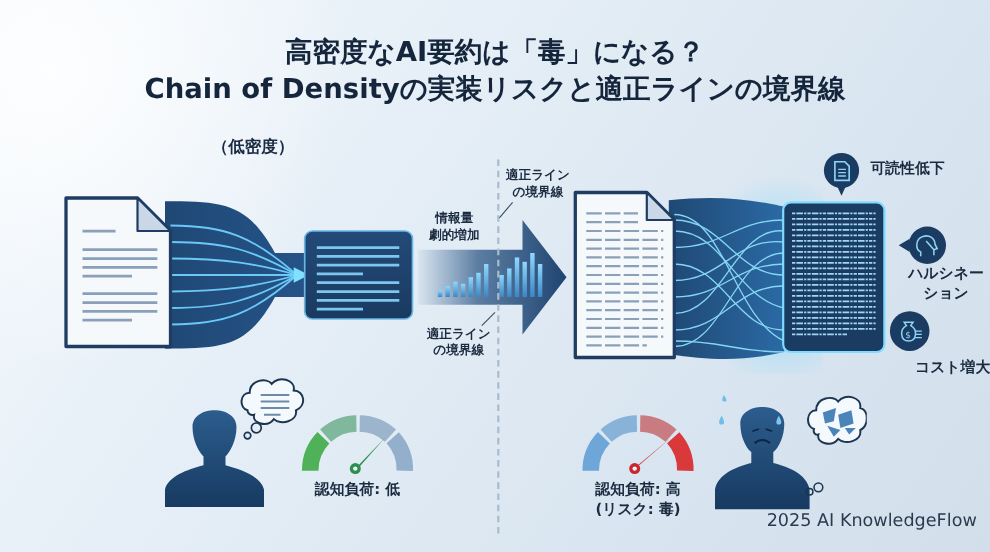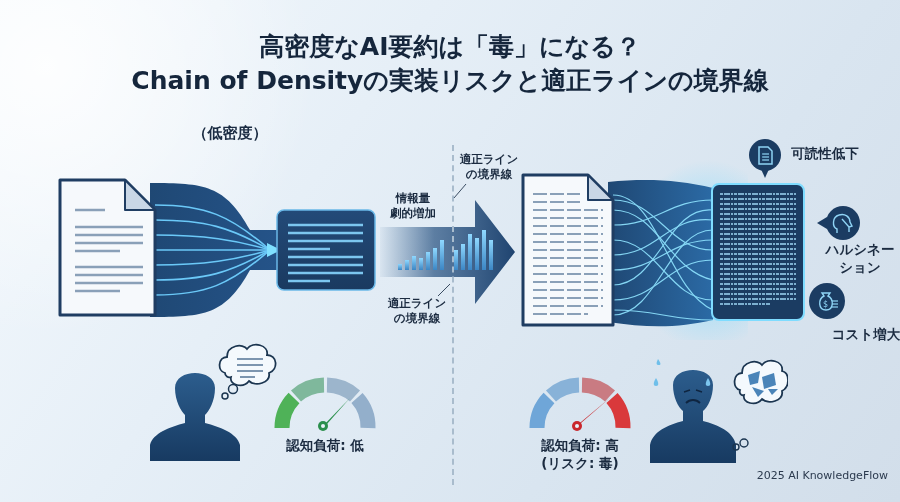--- a/index.html
+++ b/index.html
@@ -27,21 +27,21 @@
     .sec-title .sub { font-size: 15px; display: block; line-height: 22px; font-weight: bold; text-align: center; }
 
     .abs { position: absolute; }
     .label { position: absolute; font-weight: bold; color: #1b2b40; text-align: center; font-size: 11.5px; line-height: 15px; }
     .label-lg { font-size: 13.5px; line-height: 18px; }
 
     .divider {
       position: absolute; left: 452px; top: 145px; width: 0; height: 340px;
       border-left: 2px dashed #a9bccd;
     }
-    .footer { position: absolute; right: 12px; bottom: 20px; font-size: 11px; color: #2b3a4e; }
+    .footer { position: absolute; right: 12px; bottom: 20px; font-size: 16px; color: #2b3a4e; }
   </style>
 </head>
 <body>
 
 <div class="glow"></div>
 
 <div class="title">
   <span class="l1">高密度なAI要約は「毒」になる？</span>
   <span class="l2">Chain of Densityの実装リスクと適正ラインの境界線</span>
 </div>

